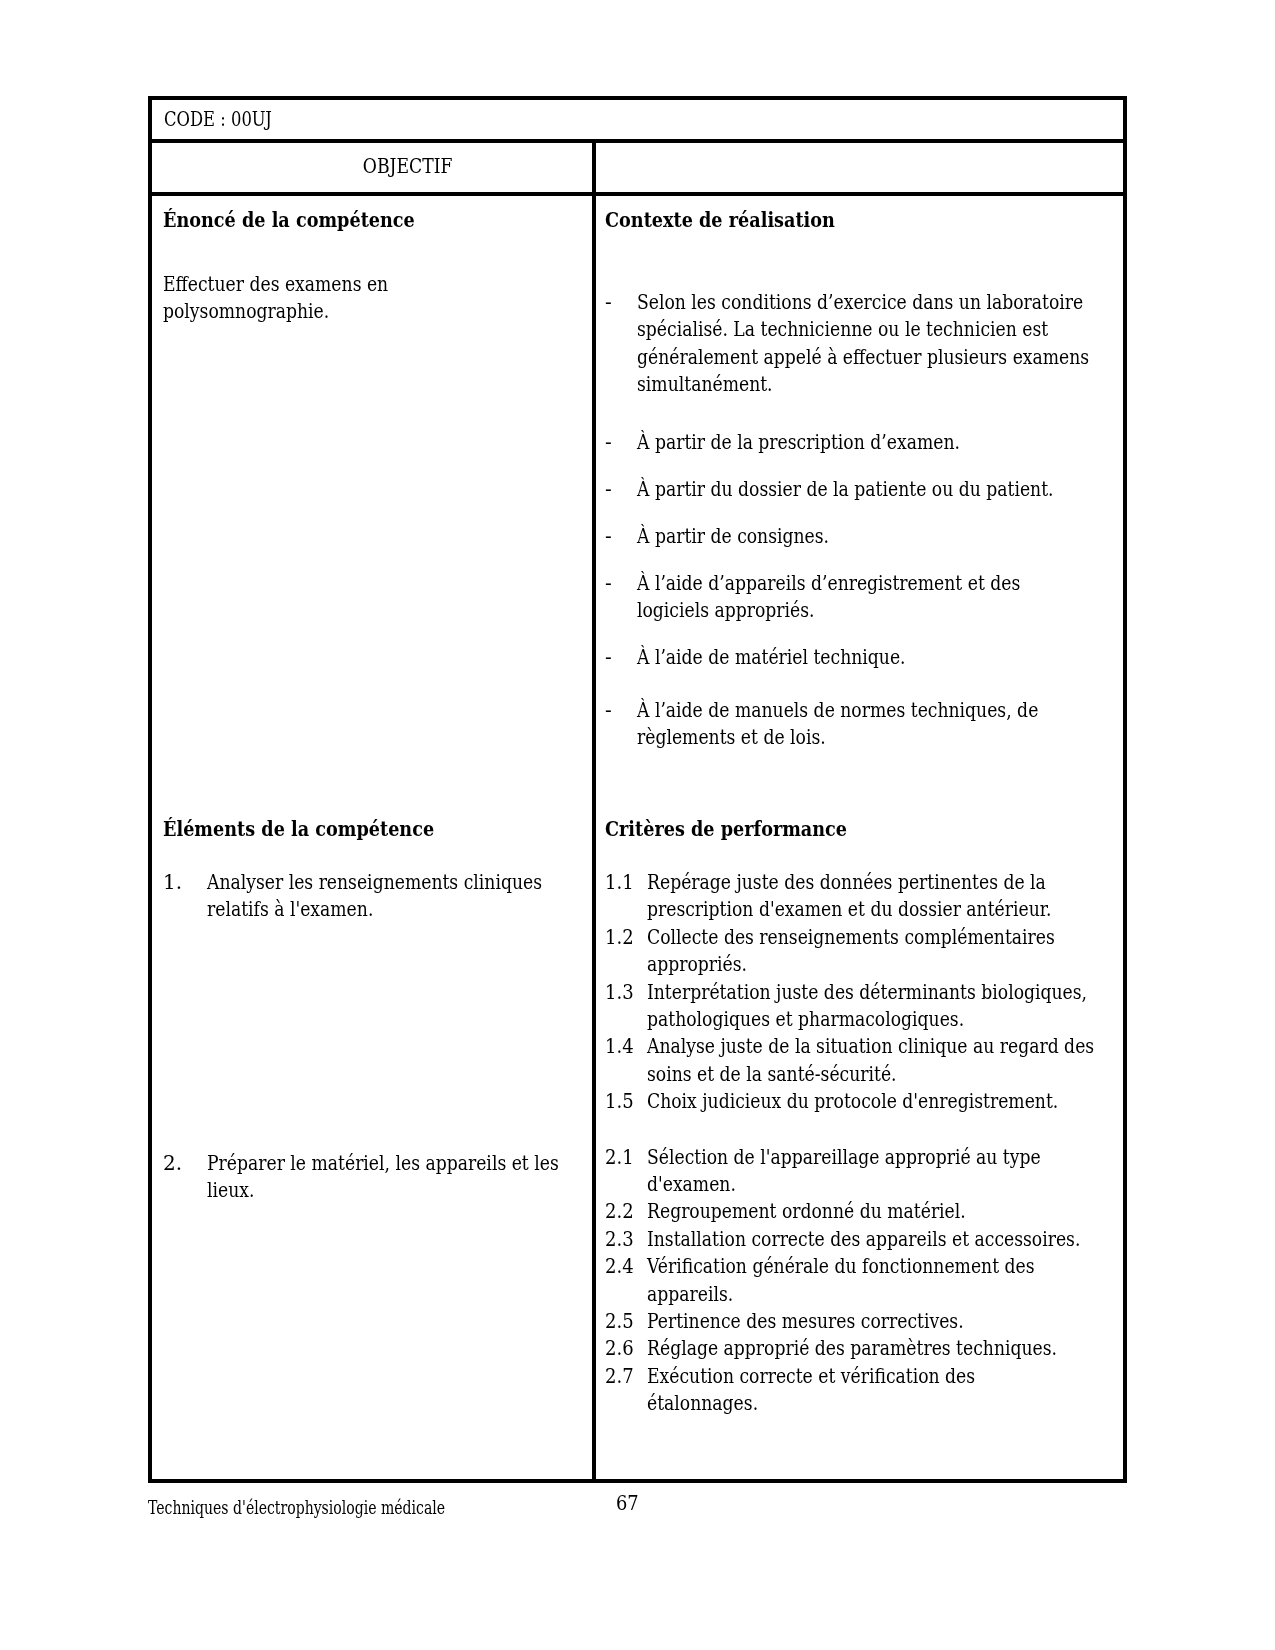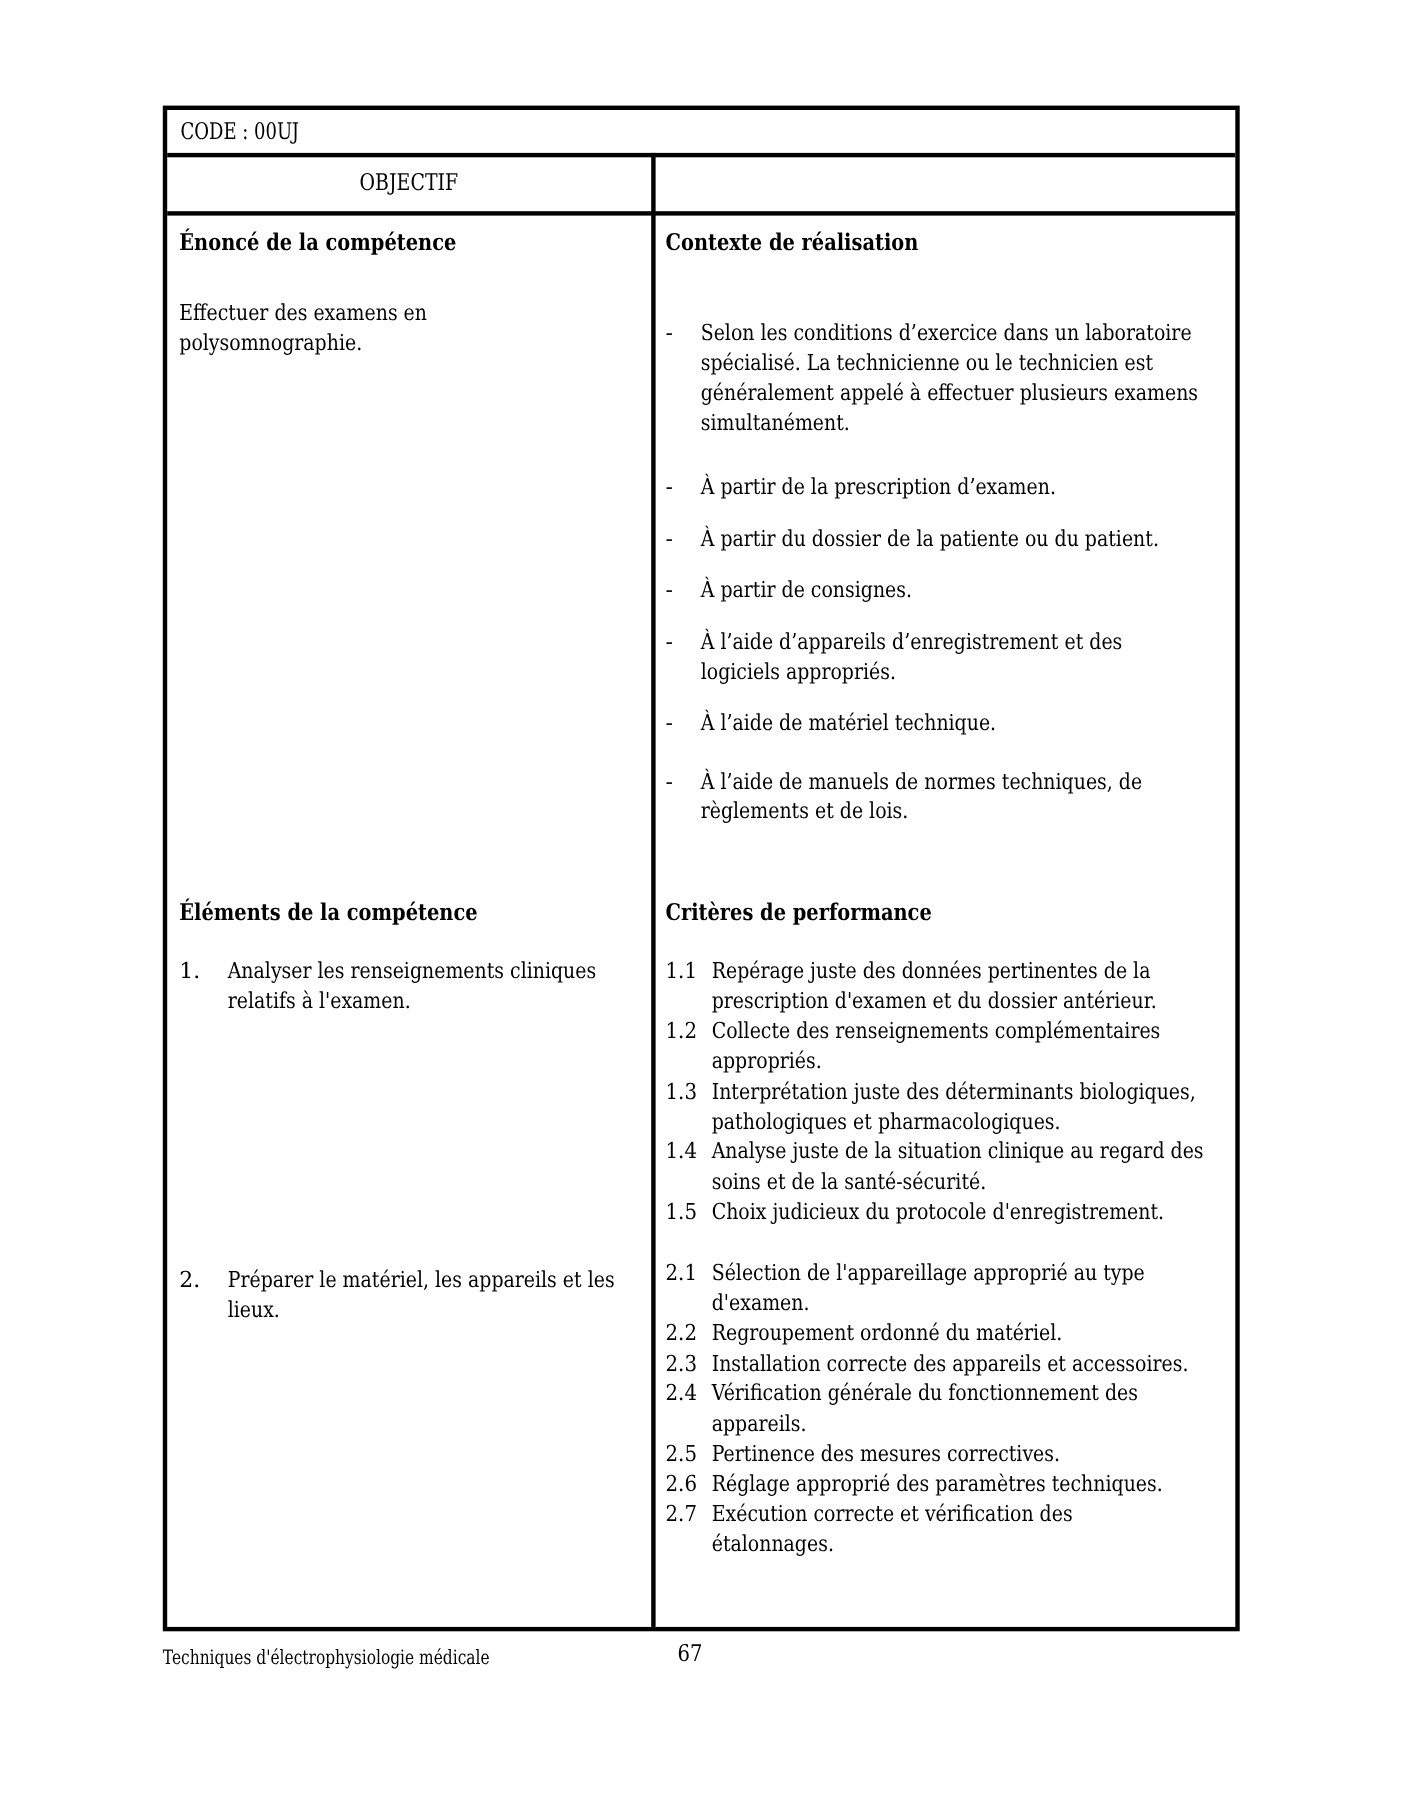--- a/index.html
+++ b/index.html
@@ -9,21 +9,21 @@
 
   .table { position: absolute; left: 148px; top: 96px; width: 979px; height: 1387px;
            border: 4px solid #000; box-sizing: border-box; }
   .code-row { position: absolute; left: 0; top: 0; right: 0; height: 39px;
               border-bottom: 4px solid #000; }
   .code-row span { position: absolute; left: 12px; top: 7px; font-size: 21px;
                    transform: scaleX(0.78); transform-origin: left center; white-space: nowrap; }
   .head-row { position: absolute; left: 0; top: 39px; right: 0; height: 53px;
               border-bottom: 4px solid #000; }
   .head-cell { position: absolute; top: 0; height: 53px; display: flex;
-               align-items: center; justify-content: center; font-size: 21px; }
+               align-items: center; justify-content: center; font-size: 21px; padding-left: 36px; }
   .head-cell span { transform: scaleX(0.82); display: inline-block; }
   .head-left { left: 0; width: 440px; }
   .head-right { left: 444px; right: 0; }
   .divider { position: absolute; left: 440px; top: 39px; width: 4px; bottom: 0; background: #000; }
 
   .t { position: absolute; font-size: 20px; white-space: nowrap;
        transform: scaleX(0.86); transform-origin: left center; line-height: 27.4px; }
   .h { font-weight: bold; font-size: 21px; transform: scaleX(0.84); }
 
   .bullet { position: absolute; font-size: 20px; line-height: 27.4px; }

